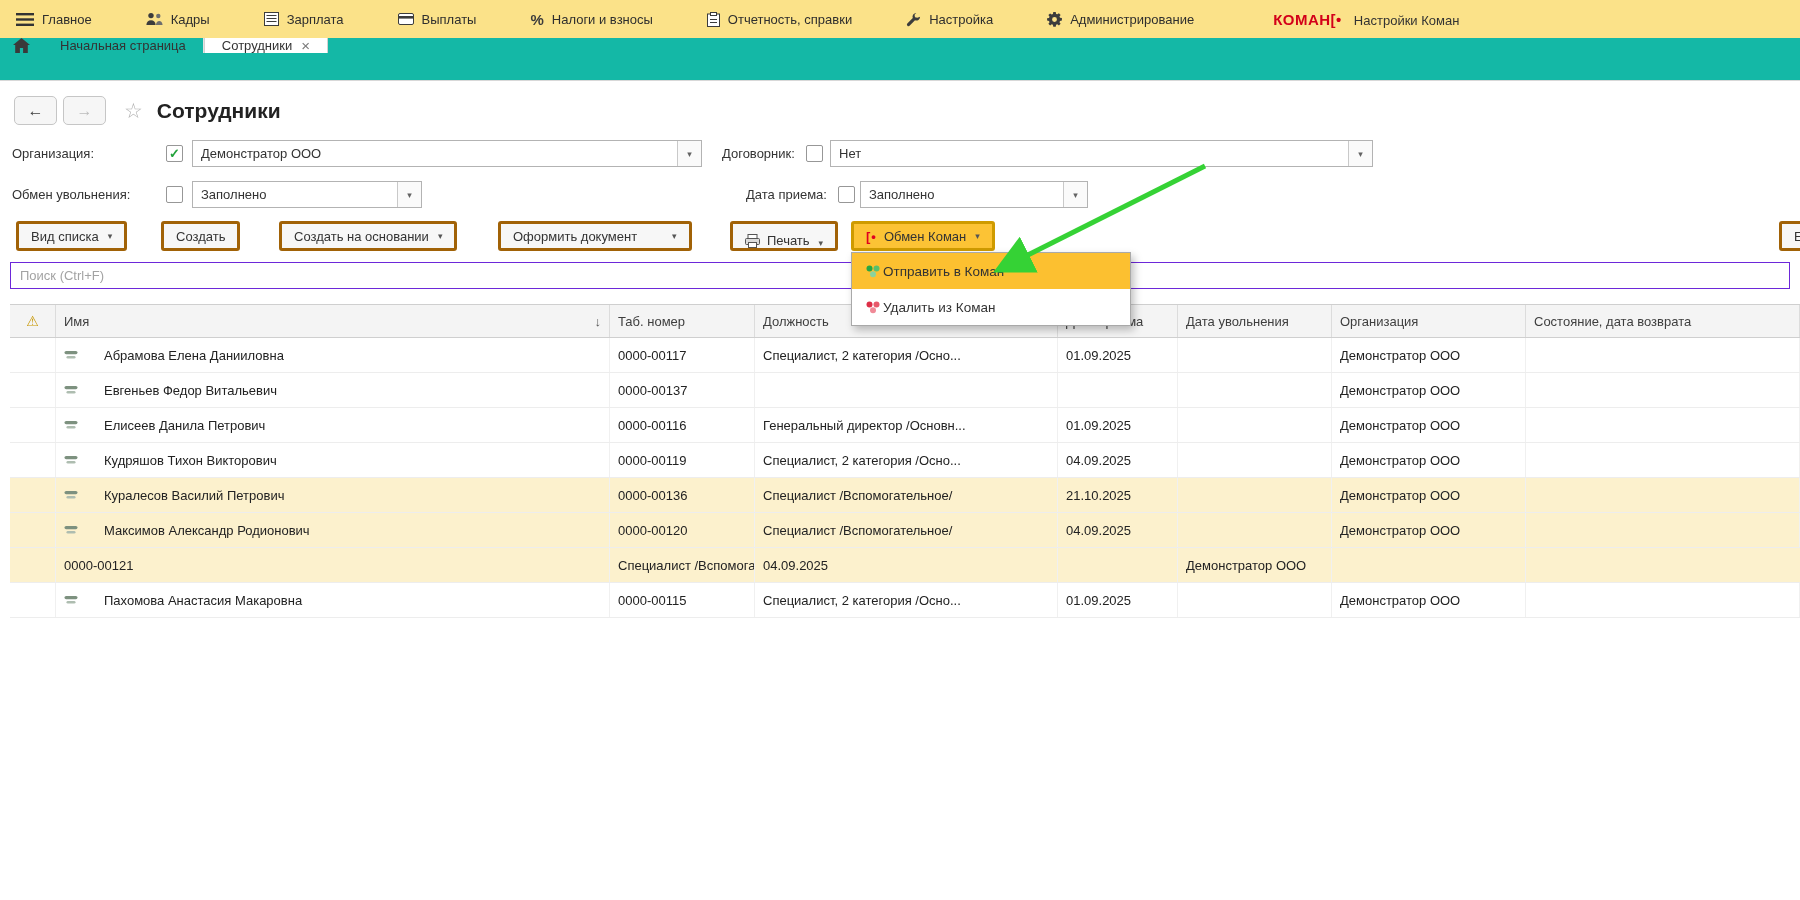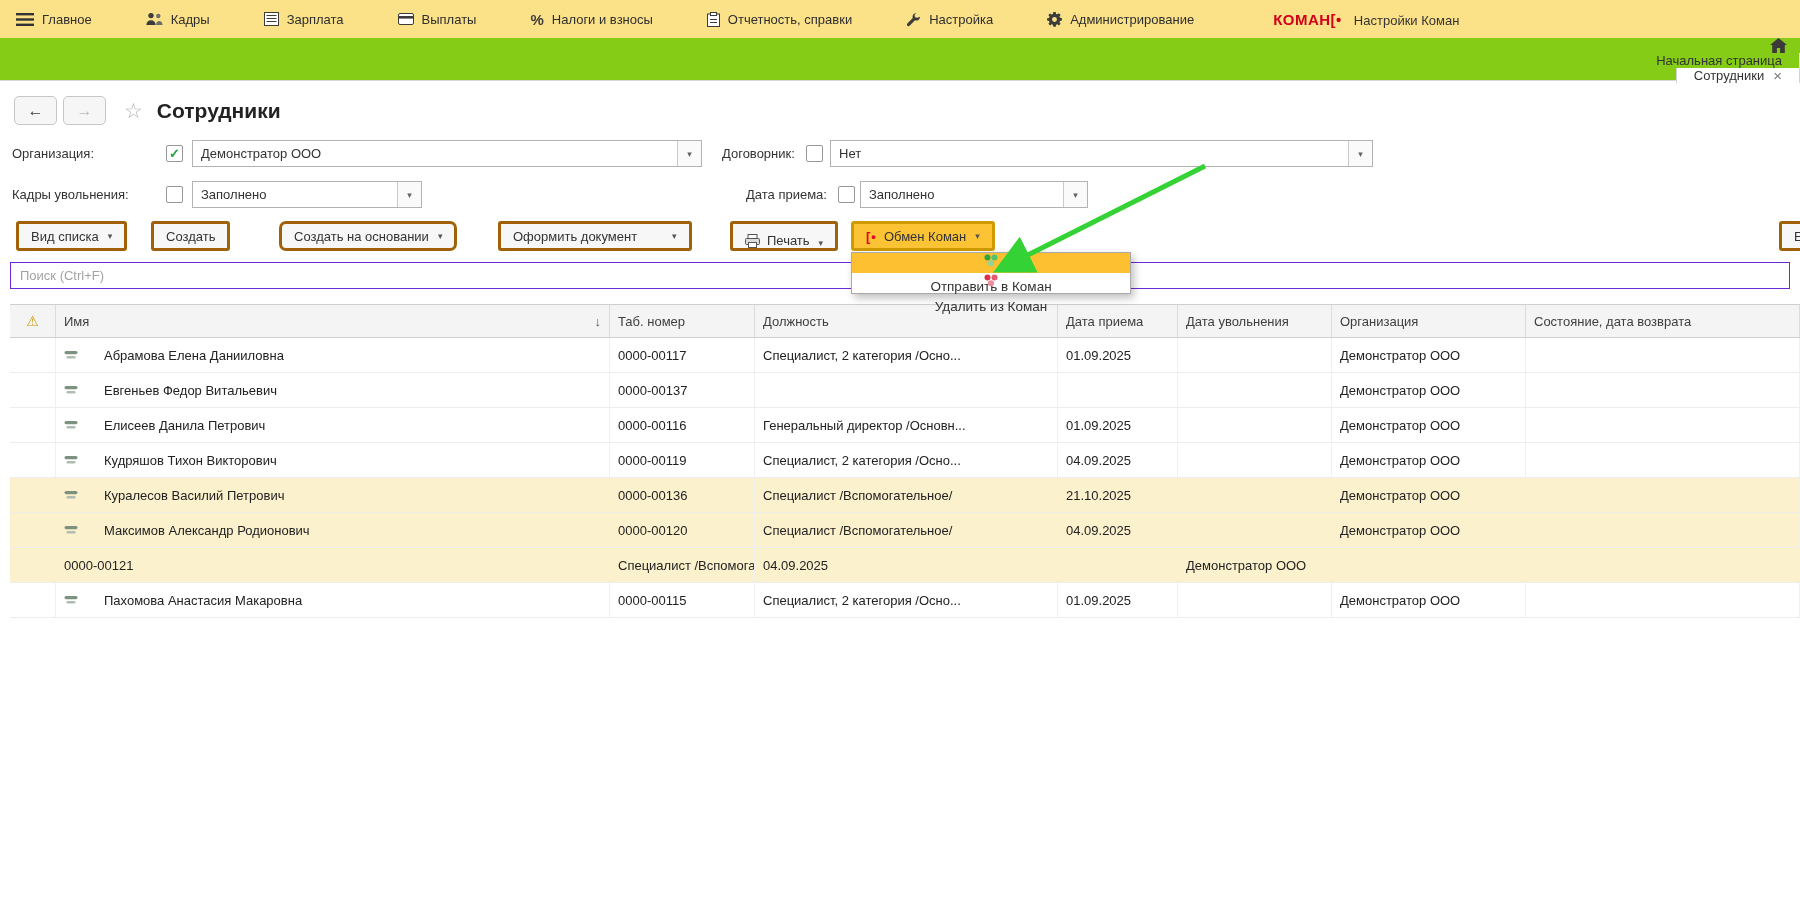--- a/index.html
+++ b/index.html
@@ -9,21 +9,21 @@
   }
   svg{display:block;}
   
   .menubar{position:absolute;top:0;left:0;right:0;height:38px;background:#fbe289;display:flex;align-items:center;z-index:10;}
   .mitem{display:flex;align-items:center;gap:8px;height:100%;padding:0 27px;color:#2e2e2e;cursor:default;white-space:nowrap;}
   .mitem:first-child{padding-left:16px;}
   .pct{font-weight:bold;font-size:15px;color:#3c3c3c;}
   .brandwrap{display:flex;align-items:flex-end;gap:12px;margin-left:52px;white-space:nowrap;}
   .brand{color:#d30019;font-weight:800;font-size:15px;letter-spacing:.5px;}
   
-  .tabbar{position:absolute;top:38px;left:0;right:0;height:42px;background:#84cc16;border-bottom:1px solid #d8d8d8;display:flex;align-items:flex-end;z-index:9;flex-direction:column;}
+  .tabbar{position:absolute;top:38px;left:0;right:0;height:42px;background:#14b8a6;border-bottom:1px solid #d8d8d8;display:flex;align-items:flex-start;z-index:9;}
   .homebox{display:flex;align-items:center;padding:0 13px;}
   .tab{display:flex;align-items:center;gap:9px;padding:0 17px;color:#333;border-right:1px solid #e2e2e2;}
   .tab.active{background:#fff;border-left:1px solid #d2d2d2;border-right:1px solid #d2d2d2;margin-bottom:-1px;}
   .tclose{color:#7a7a7a;font-size:15px;line-height:1;}
   
   .navrow{position:absolute;top:96px;left:14px;display:flex;align-items:center;}
   .navbtn{width:41px;height:27px;border:1px solid #c6c6c6;background:#f6f6f6;border-radius:5px;display:flex;align-items:center;justify-content:center;font-size:16px;color:#3f3f3f;margin-right:6px;}
   .navbtn.fwd{color:#bcbcbc;}
   .star{font-size:21px;color:#b3b3b3;margin:0 10px 0 12px;}
   .ptitle{font-size:21px;font-weight:bold;color:#222;margin-left:4px;}
@@ -49,21 +49,21 @@
   .th.warn{justify-content:center;color:#c79600;font-size:14px;}
   .th.namecol{justify-content:space-between;}
   .sortmark{color:#555;font-size:13px;}
   .trow{height:34px;border-bottom:1px solid #ededed;}
   .trow.hl{background:#fcf1cd;}
   .td{display:flex;align-items:center;padding:0 8px;border-right:1px solid #f0f0f0;overflow:hidden;white-space:nowrap;color:#222;}
   .td.namecell{gap:26px;}
   .td.selcell{background:#fbe286;outline:2px solid #d9a800;outline-offset:-2px;}
   
   .xmenu{position:absolute;left:851px;top:252px;width:280px;box-sizing:border-box;background:#fff;border:1px solid #a9a9a9;box-shadow:3px 4px 8px rgba(0,0,0,.25);z-index:50;}
-  .xitem{height:20px;display:flex;align-items:center;gap:12px;padding:0 13px;font-size:13.5px;color:#333;flex-direction:column;}
+  .xitem{height:36px;display:flex;align-items:center;gap:2px;padding:0 13px;font-size:13.5px;color:#333;}
   .xitem.hot{background:#fcc030;}
   
   .annot{position:absolute;left:0;top:0;width:1800px;height:900px;pointer-events:none;z-index:60;}
 </style>
 </head>
 <body>
 
 <div class="menubar">
   <div class="mitem">
     <span>
@@ -183,45 +183,45 @@
 </div>
 <div class="flabel" style="left:722px;top:140px;">Договорник:</div>
 <div class="cb" style="left:806px;top:145px;"></div>
 <div class="field" style="left:830px;top:140px;width:543px;">
   <input value="Нет" style="">
   <div class="fcaret">
       <span>▾</span>
     </div>
 </div>
 
-<div class="flabel" style="left:12px;top:181px;">Кадры увольнения:</div>
+<div class="flabel" style="left:12px;top:181px;">Обмен увольнения:</div>
 <div class="cb" style="left:166px;top:186px;"></div>
 <div class="field" style="left:192px;top:181px;width:230px;">
   <input value="Заполнено" style="">
   <div class="fcaret">
       <span>▾</span>
     </div>
 </div>
 <div class="flabel" style="left:746px;top:181px;">Дата приема:</div>
 <div class="cb" style="left:838px;top:186px;"></div>
 <div class="field" style="left:860px;top:181px;width:228px;">
   <input value="Заполнено" style="">
   <div class="fcaret">
       <span>▾</span>
     </div>
 </div>
 
 <div class="btn" style="left:16px;">
   <span>Вид списка</span>
   <span class="caret">▾</span>
 </div>
-<div class="btn" style="left:151px;">
+<div class="btn" style="left:161px;">
   <span>Создать</span>
 </div>
-<div class="btn" style="left:279px;border-radius:7px;">
+<div class="btn" style="left:279px;">
   <span>Создать на основании</span>
   <span class="caret">▾</span>
 </div>
 <div class="btn" style="left:498px;gap:33px;">
   <span>Оформить документ</span>
   <span class="caret">▾</span>
 </div>
 <div class="btn" style="left:730px;align-items:flex-end;">
   <span>
     <svg width="15" height="14" viewBox="0 0 15 14">

